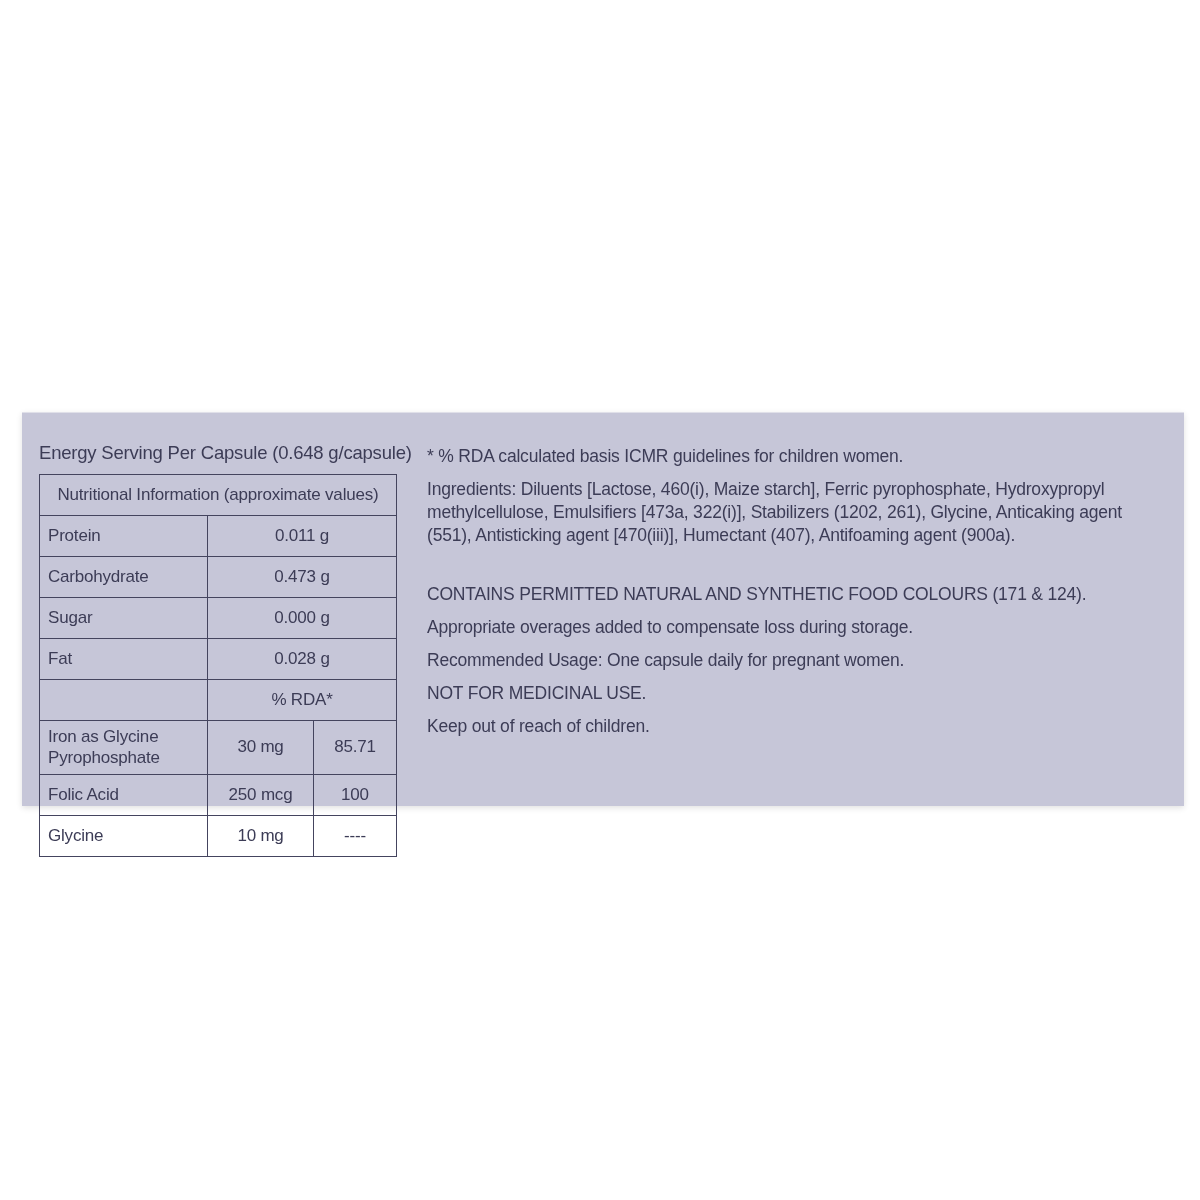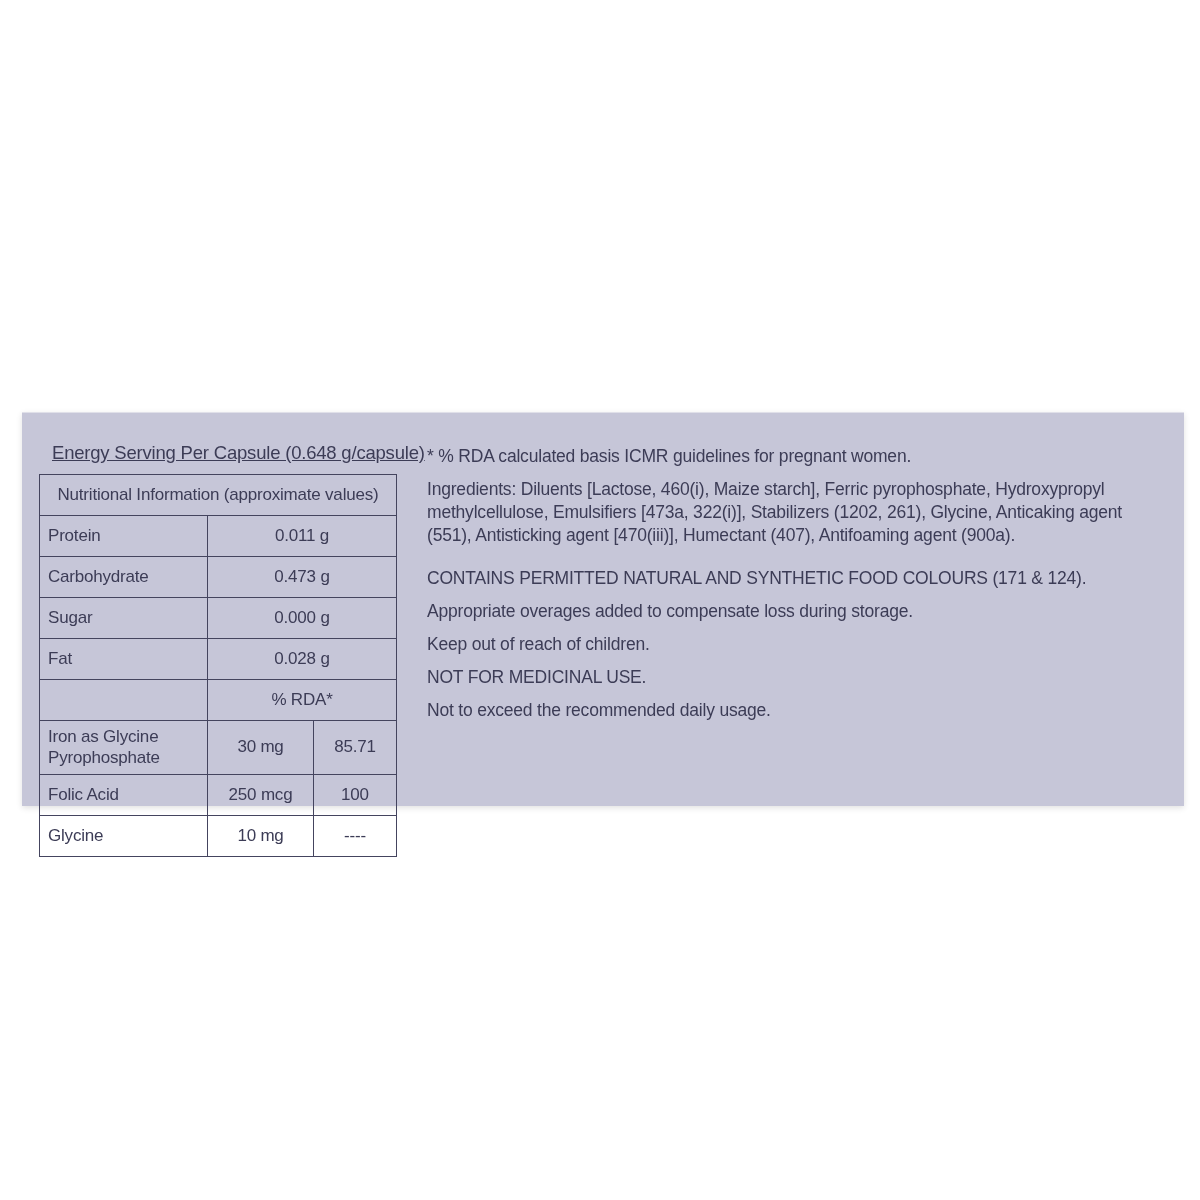--- a/index.html
+++ b/index.html
@@ -19,26 +19,25 @@
     left: 22px;
     top: 412px;
     width: 1162px;
     height: 394px;
     background: #c6c6d8;
     box-shadow: 0 2px 6px rgba(0,0,0,0.12), inset 0 1px 0 rgba(255,255,255,0.45);
   }
   
   .heading {
     position: absolute;
-    left: 30px;
+    left: 17px;
     top: 30px;
     font-size: 18.5px;
     letter-spacing: -0.2px;
     white-space: nowrap;
-    text-decoration: underline;
   }
   table.nutri {
     position: absolute;
     left: 17px;
     top: 62px;
     width: 357px;
     border-collapse: collapse;
     table-layout: fixed;
   }
   table.nutri td {
@@ -60,21 +59,21 @@
   .info {
     position: absolute;
     left: 405px;
     top: 33px;
     width: 700px;
     font-size: 17.5px;
     letter-spacing: -0.2px;
     line-height: 23px;
   }
   .info p { margin: 0 0 10px 0; }
-  .info p.gap-lg { margin-bottom: 20px; }
+  .info p.gap-lg { margin-bottom: 36px; }
 </style>
 </head>
 <body>
 
 <div class="label-panel">
 
   <div class="heading">Energy Serving Per Capsule (0.648 g/capsule)</div>
 
   <table class="nutri">
     <colgroup>
@@ -118,22 +117,22 @@
       </tr>
       <tr>
         <td class="lbl">Glycine</td>
         <td class="val">10 mg</td>
         <td class="val">----</td>
       </tr>
     </tbody>
   </table>
 
   <div class="info">
-    <p>* % RDA calculated basis ICMR guidelines for pregnant women.</p>
+    <p>* % RDA calculated basis ICMR guidelines for children women.</p>
     <p class="gap-lg">Ingredients: Diluents [Lactose, 460(i), Maize starch], Ferric pyrophosphate, Hydroxypropyl methylcellulose, Emulsifiers [473a, 322(i)], Stabilizers (1202, 261), Glycine, Anticaking agent (551), Antisticking agent [470(iii)], Humectant (407), Antifoaming agent (900a).</p>
     <p>CONTAINS PERMITTED NATURAL AND SYNTHETIC FOOD COLOURS (171 &amp; 124).</p>
     <p>Appropriate overages added to compensate loss during storage.</p>
+    <p>Recommended Usage: One capsule daily for pregnant women.</p>
+    <p>NOT FOR MEDICINAL USE.</p>
     <p>Keep out of reach of children.</p>
-    <p>NOT FOR MEDICINAL USE.</p>
-    <p>Not to exceed the recommended daily usage.</p>
   </div>
 
 </div>
 
 </body></html>

